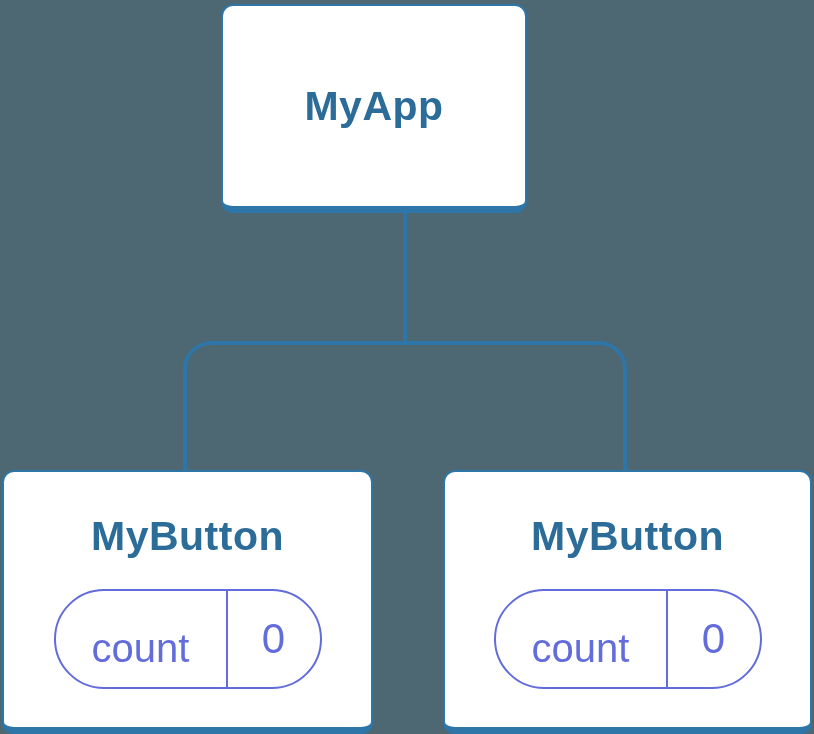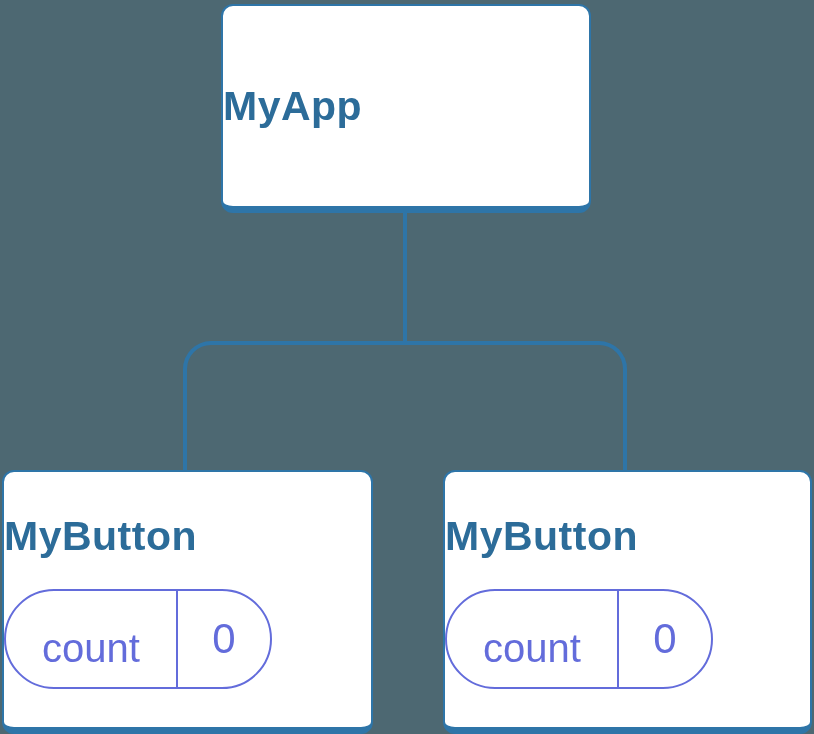--- a/index.html
+++ b/index.html
@@ -19,23 +19,24 @@
   .node {
     position: absolute;
     background: var(--node_fill, #ffffff);
     border: 2px solid var(--node_border, #2e75a8);
     border-bottom-width: 7px;
     border-radius: 12px;
     box-sizing: border-box;
   }
   .node-root {
     left: 221px; top: 4px;
-    width: 370px; height: 209px;
+    width: 306px; height: 209px;
     display: flex;
     align-items: center;
+    justify-content: center;
   }
   .node-title {
     font-size: 41px;
     font-weight: bold;
     color: var(--node_title, #2c6c99);
     letter-spacing: 0.5px;
     line-height: 1;
   }
   
   .stem {
@@ -50,20 +51,21 @@
     width: 444px; height: 132px;
     border: 4px solid var(--node_border, #2e75a8);
     border-bottom: none;
     border-radius: 28px 28px 0 0;
     box-sizing: border-box;
   }
   
   .node-child {
     display: flex;
     flex-direction: column;
+    align-items: center;
   }
   .node-child-left  { left: 2px;   top: 470px; width: 371px; height: 264px; }
   .node-child-right { left: 443px; top: 470px; width: 369px; height: 264px; }
   .node-child .node-title { margin-top: 44px; }
   
   .state-pill {
     margin-top: 32px;
     width: 268px; height: 100px;
     border: 2px solid var(--state_accent, #636cdb);
     border-radius: 999px;

